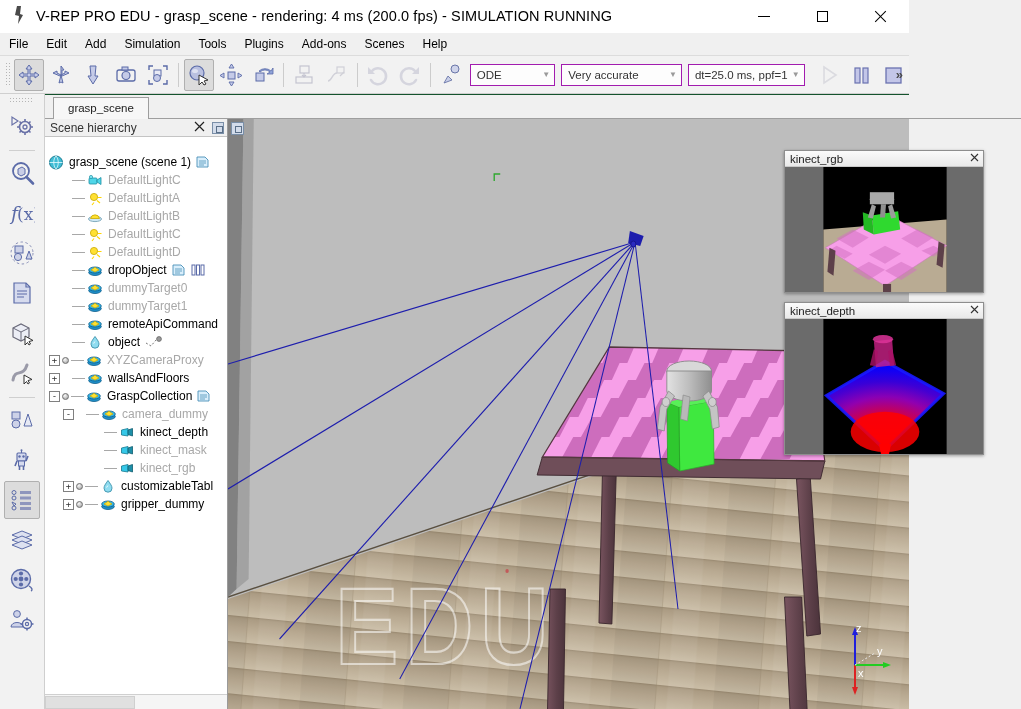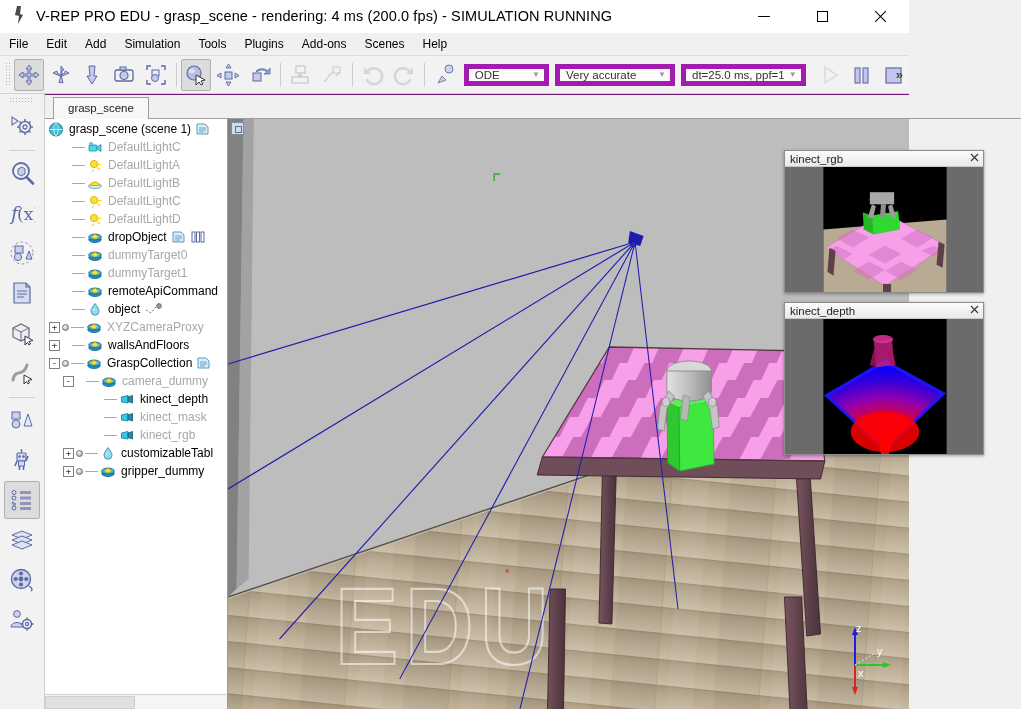--- a/index.html
+++ b/index.html
@@ -4,21 +4,21 @@
 <style>
   * { box-sizing: border-box; margin: 0; padding: 0; }
   body {
     width: 1021px; height: 709px;
     font-family: "Liberation Sans", sans-serif;
     font-size: 12px;
     background: #f0f0f0;
     overflow: hidden;
     position: relative;
   }
-  #app { width: 909px; height: 709px; position: relative; background: #701a75; }
+  #app { width: 909px; height: 709px; position: relative; background: #14532d; }
 
   
   .titlebar {
     height: 33px; background: #ffffff;
     display: flex; align-items: center;
     border-bottom: 1px solid #ffffff;
     position: relative;
   }
   .app-icon { width: 26px; text-align: center; font-size: 15px; color: #3a3a3a; margin-left: 6px; }
   .title-text { font-size: 14.5px; color: #000; margin-left: 4px; letter-spacing: 0.1px; }
@@ -52,21 +52,21 @@
     background-image: radial-gradient(#b5b5b5 1px, transparent 1px);
     background-size: 3px 3px; background-position: 1px 2px; }
   .tbtn {
     width: 34px; height: 32px; display: flex; align-items: center; justify-content: center;
     border: 1px solid transparent; border-radius: 2px; margin: 0 1px;
   }
   .tbtn.active { background: #dcdcdc; border-color: #b0b0b0; }
   .tbtn.disabled { opacity: 0.38; }
   .tsep { width: 1px; height: 24px; background: #cccccc; margin: 0 4px; }
   .combo {
-    height: 22px; border: 5px solid #a21caf; background: #fdfdfd;
+    height: 22px; border: 1px solid #a21caf; background: #fdfdfd;
     display: flex; align-items: center; padding: 0 0 0 6px; margin: 0 3px;
     font-size: 11.5px; color: #333; position: relative;
   }
   .combo .cb-label { flex: 1; white-space: nowrap; overflow: hidden; }
   .cb-arrow {
     width: 16px; text-align: center; color: #9a9a9a; font-size: 8px;
   }
   .combo-ode { width: 96px; }
   .combo-acc { width: 136px; }
   .combo-dt  { width: 128px; }
@@ -112,21 +112,21 @@
   .hier-title { font-size: 12px; color: #333; }
   .hier-x { position: absolute; right: 22px; top: 2px; font-size: 12px; color: #222; }
   .hier-sq {
     position: absolute; right: 3px; top: 3px; width: 12px; height: 12px;
     border: 1px solid #7a8fa8; background: #d3dcea;
   }
   .hier-sq:after {
     content:""; position:absolute; left:3px; top:3px; width:5px; height:5px;
     border: 1px solid #5a6f88;
   }
-  .tree { flex: 1; overflow: hidden; position: relative; padding-top: 1px; }
+  .tree { flex: 1; overflow: hidden; position: relative; padding-top: 16px; }
   .row { height: 18px; display: flex; align-items: center; position: relative; white-space: nowrap; }
   .expander {
     width: 11px; height: 11px; border: 1px solid #808080; background: #fff;
     display: inline-flex; align-items: center; justify-content: center;
     font-size: 9px; line-height: 9px; color: #333; flex: none; margin-right: 2px;
     font-family: "DejaVu Sans Mono", monospace;
   }
   .expander-spacer { width: 13px; flex: none; }
   .dot {
     width: 7px; height: 7px; border-radius: 50%;
@@ -488,20 +488,29 @@
         </g>
       </svg>
     </div>
   </div>
 
   <div class="tabstrip">
     <div class="scene-tab">grasp_scene</div>
   </div>
 
   <div class="hier">
+    <div class="hier-head">
+      <span class="hier-title">Scene hierarchy</span>
+      <span class="hier-x">
+        <svg width="11" height="11" viewBox="0 0 11 11">
+            <path d="M1 1 L10 10 M10 1 L1 10" stroke="#222" stroke-width="1.2"></path>
+          </svg>
+      </span>
+      <span class="hier-sq"></span>
+    </div>
     <div class="tree" id="tree">
         <div class="row">
           <span style="width:2px;flex:none;"></span>
           <span class="nicon">
             <svg width="17" height="15" viewBox="0 0 17 15">
               <circle cx="8" cy="7.5" r="6.5" fill="#3fbcd4" stroke="#1d7f96" stroke-width="1"></circle>
         <path d="M1.5 7.5 H14.5 M8 1 C5 4 5 11 8 14 M8 1 C11 4 11 11 8 14" stroke="#e8fbff" stroke-width="0.8" fill="none"></path>
             </svg>
           </span>
           <span class="nlabel">grasp_scene (scene 1)</span>

